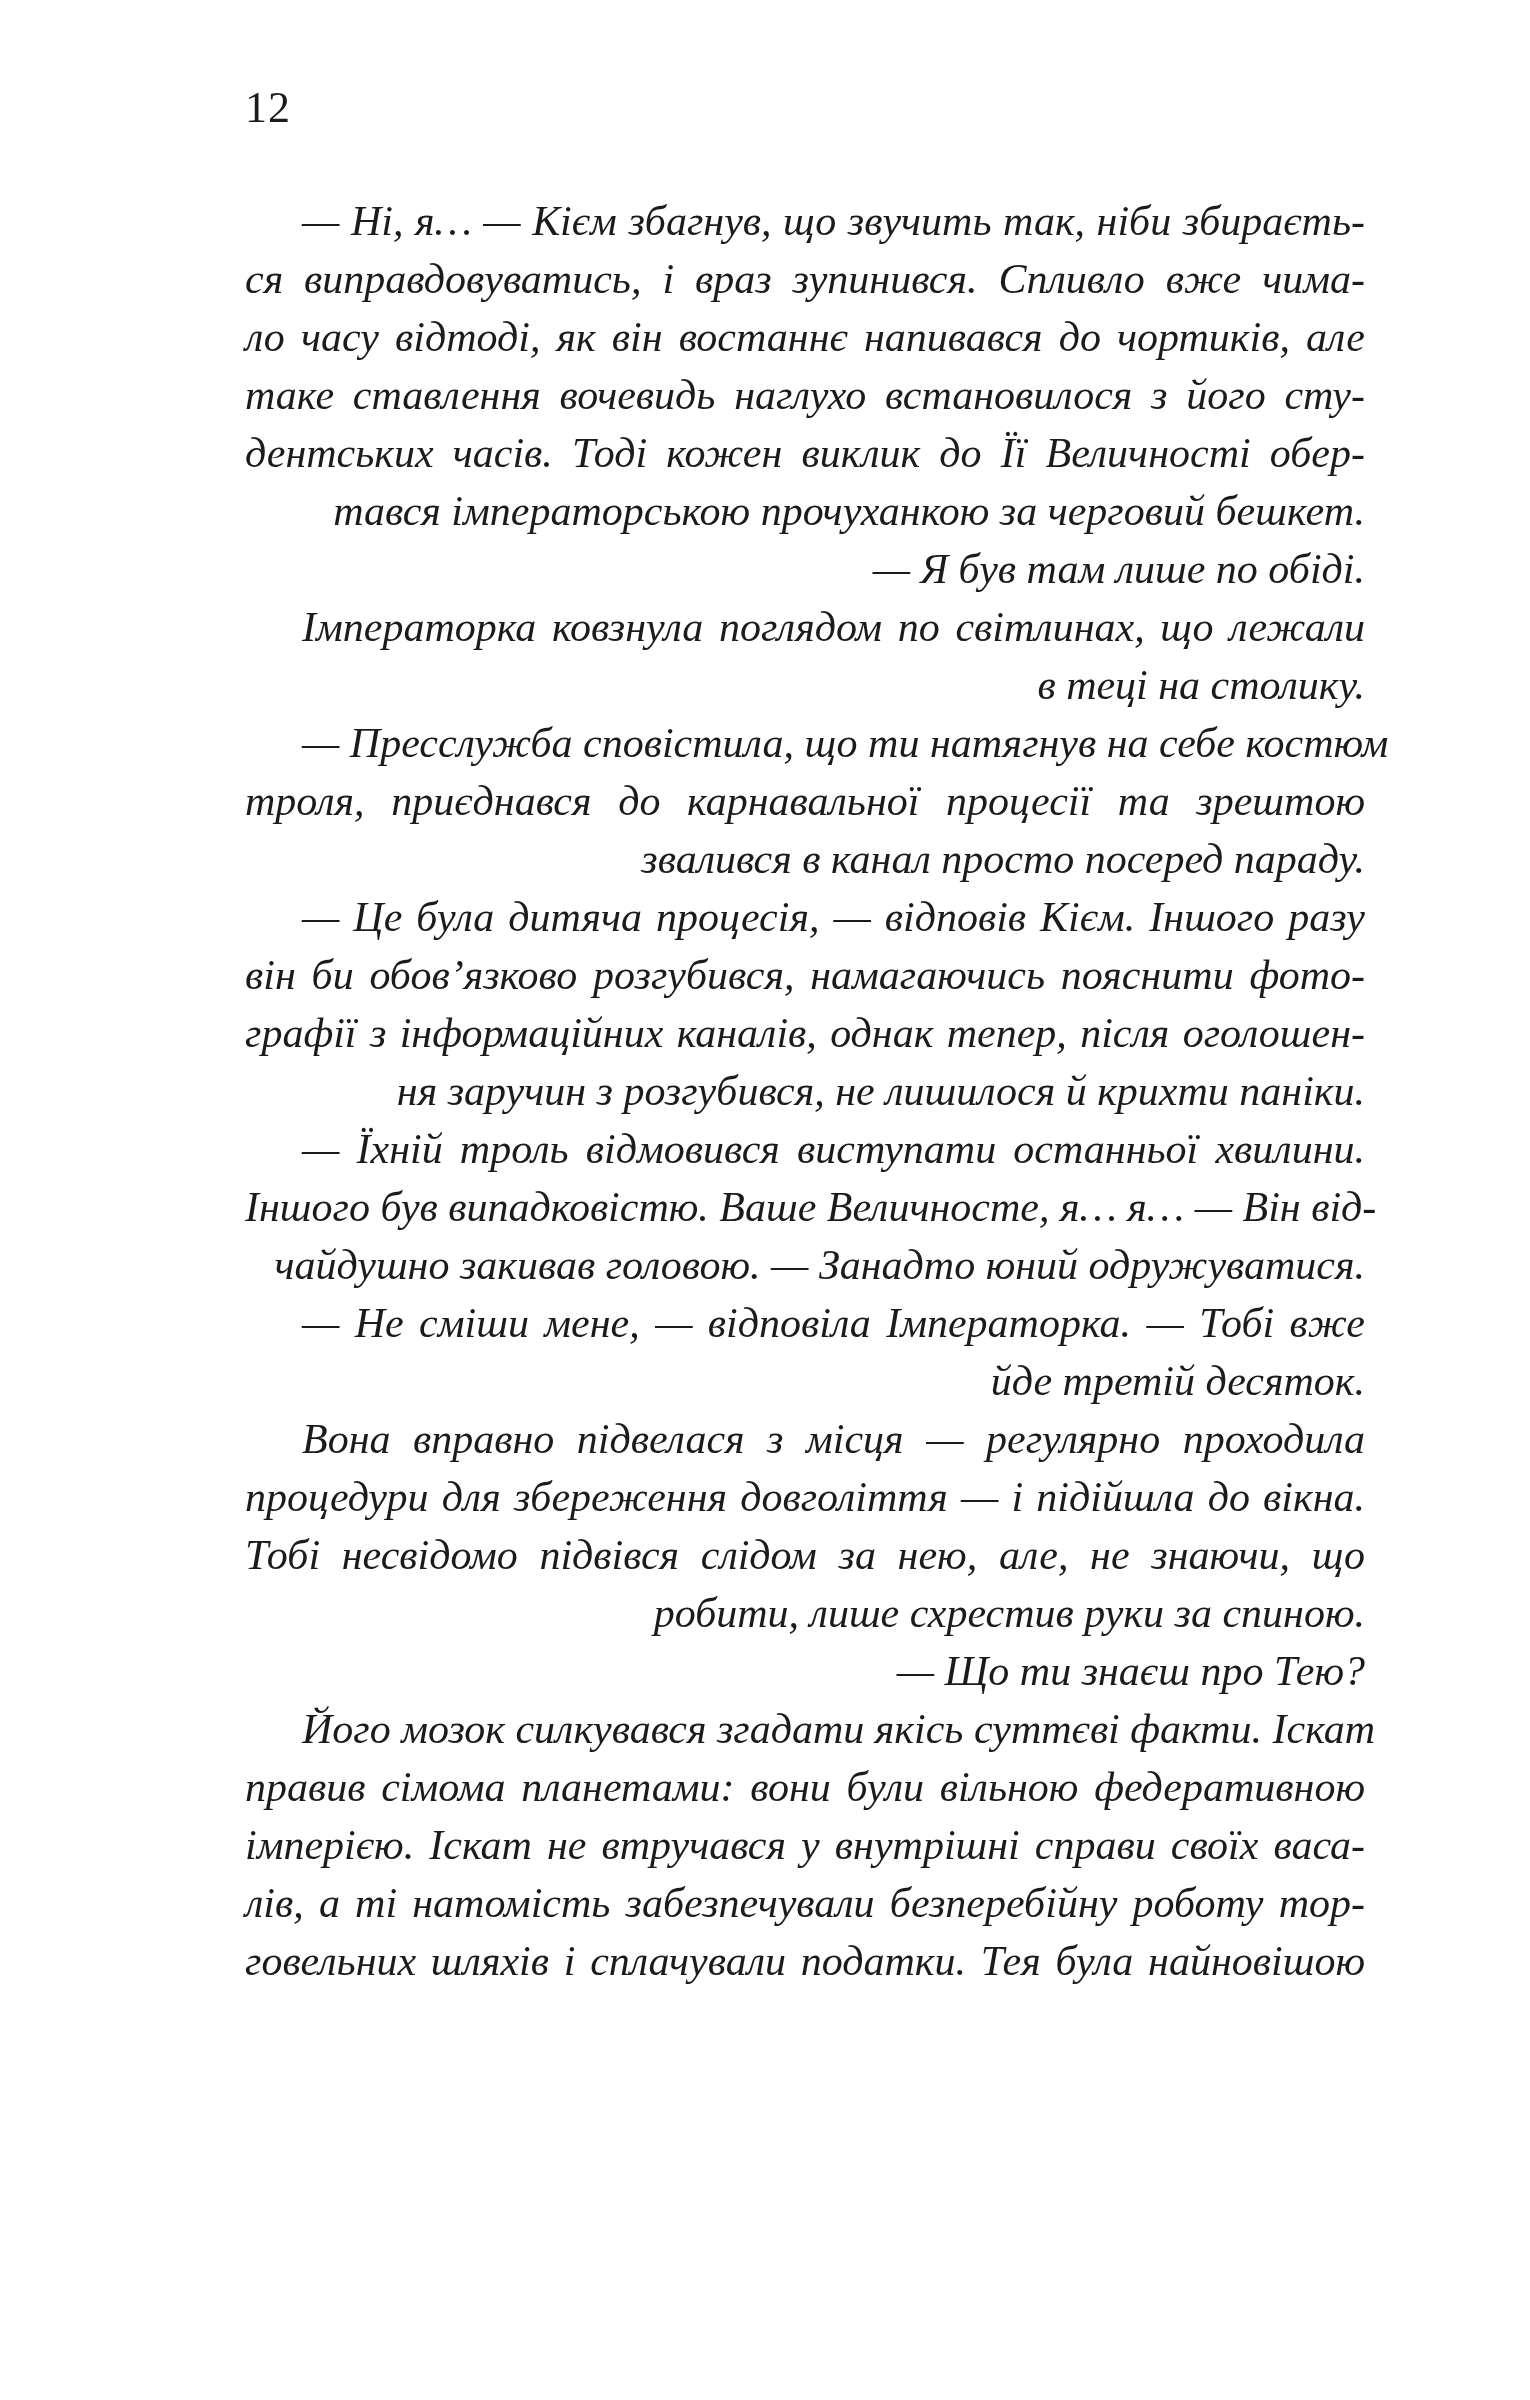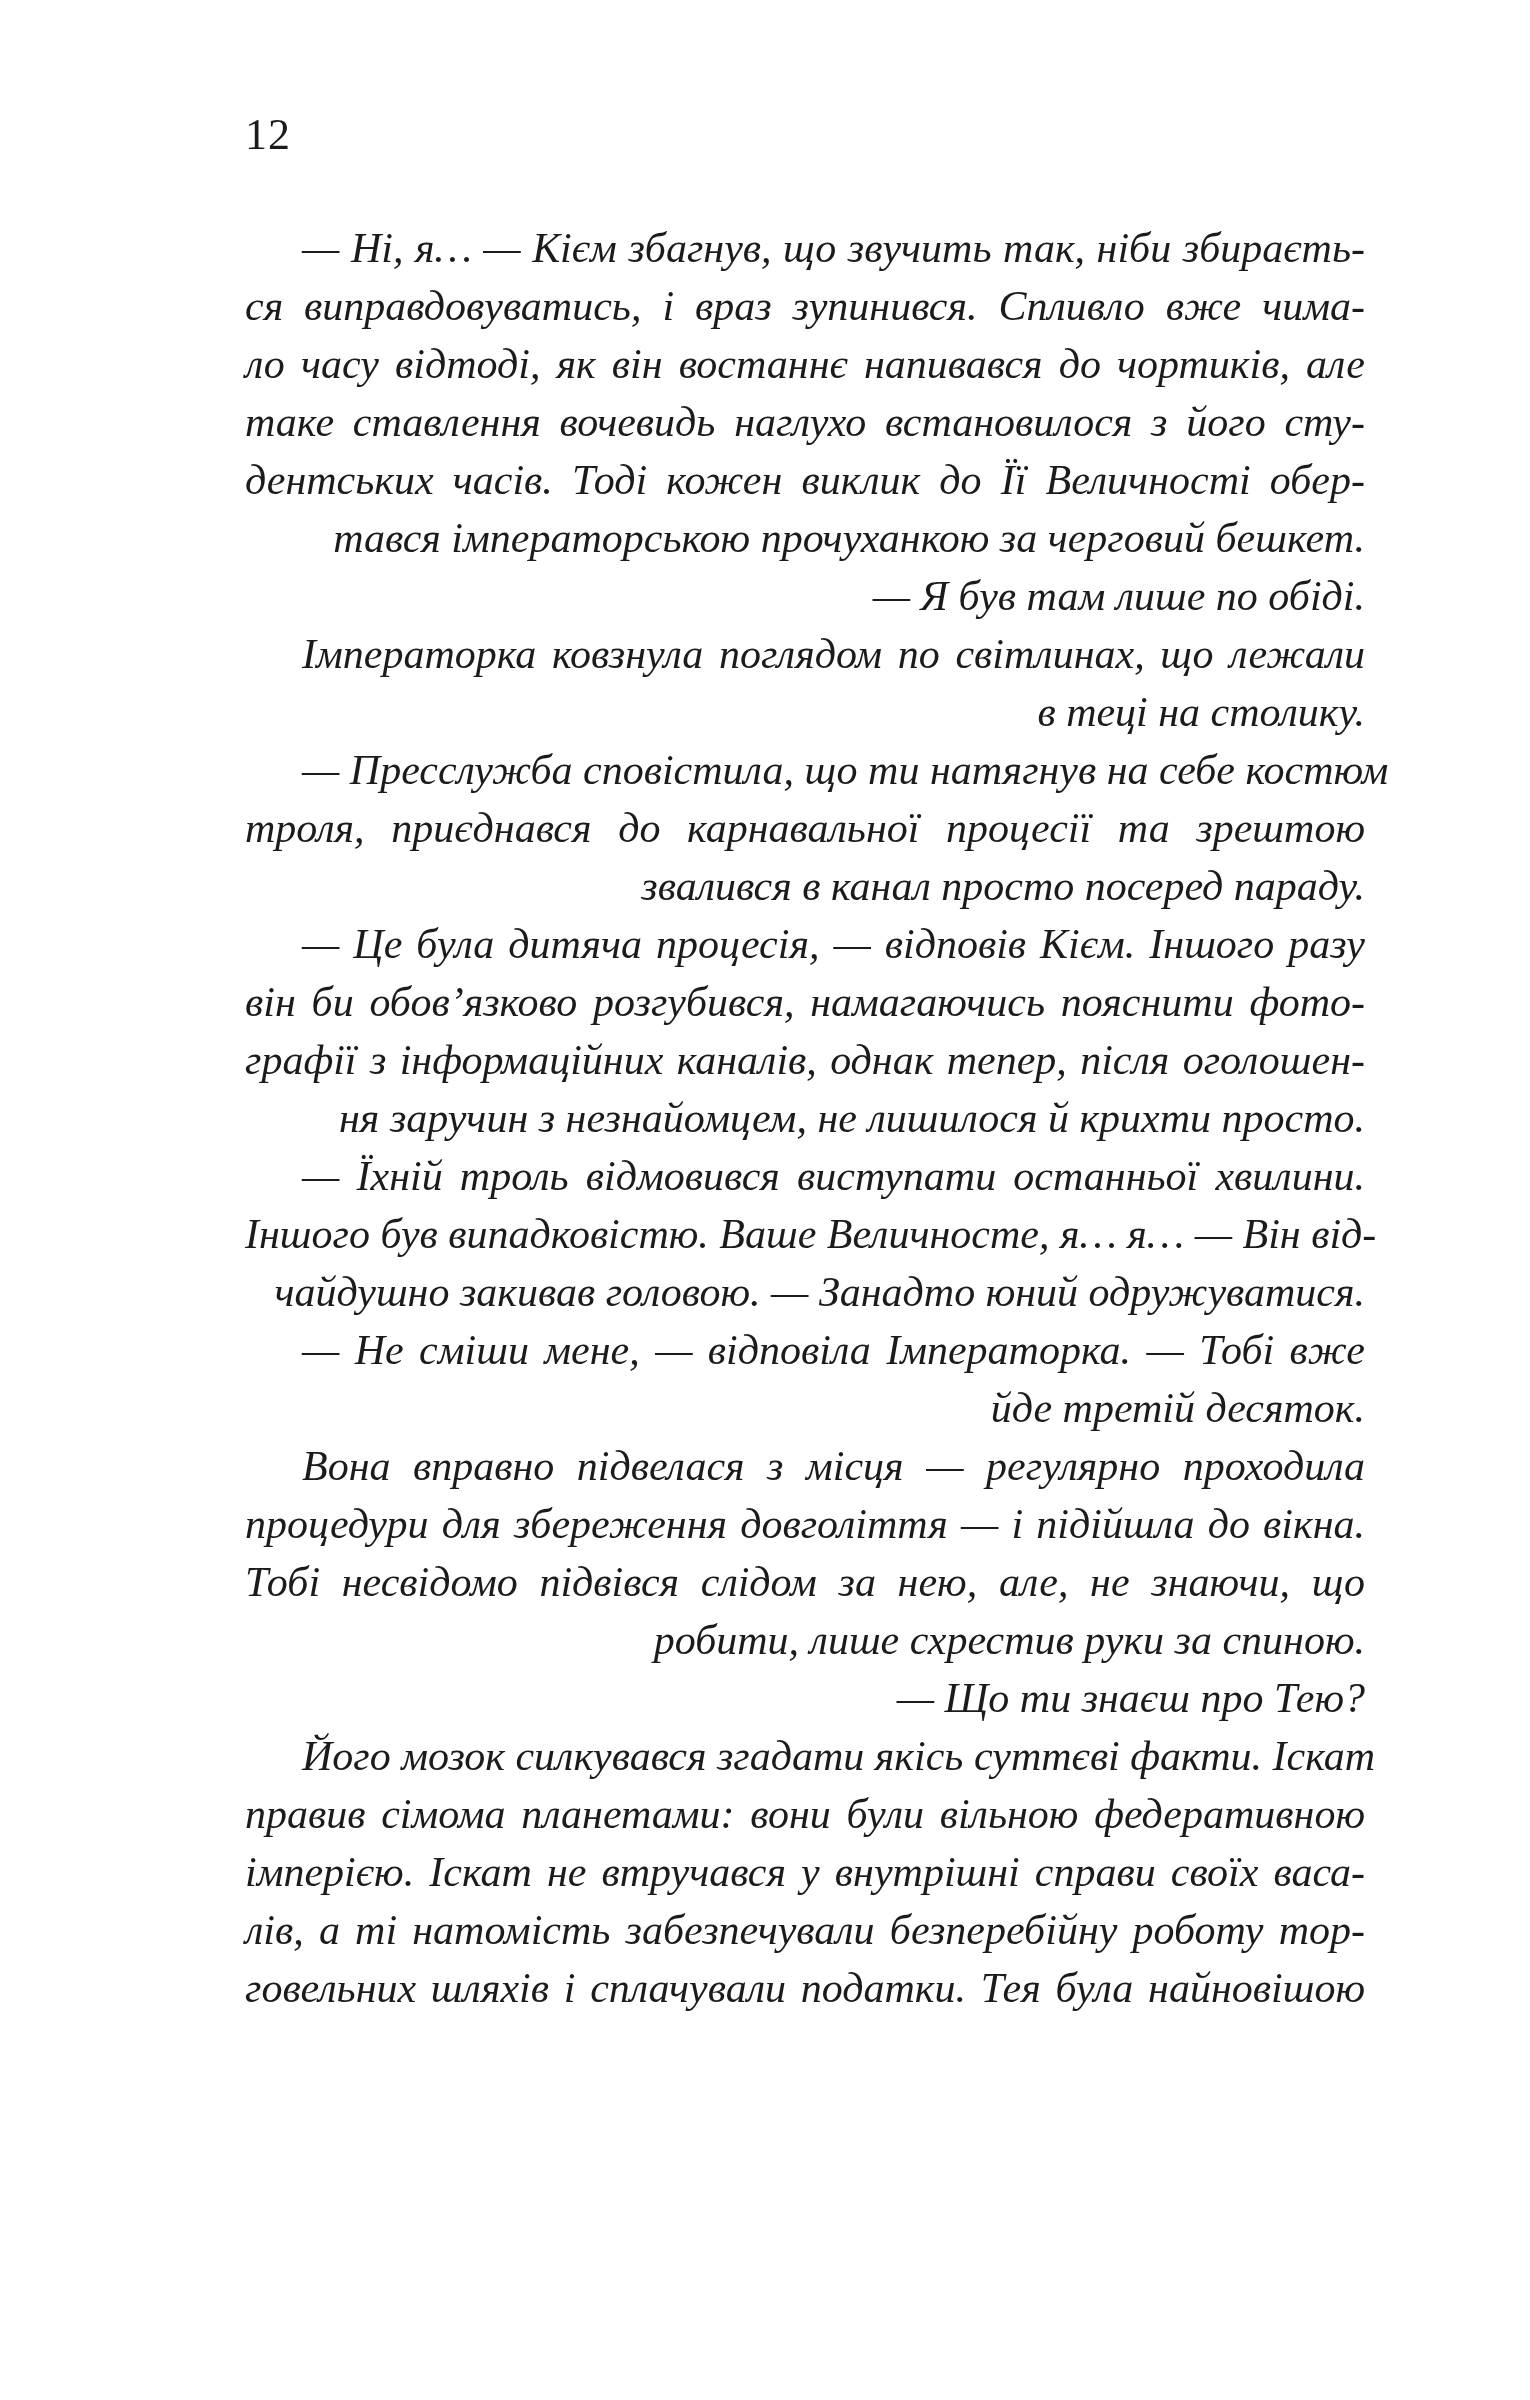--- a/index.html
+++ b/index.html
@@ -11,21 +11,21 @@
     width: 1530px;
     height: 2400px;
     font-family: "Liberation Serif", "DejaVu Serif", serif;
     color: #1b1b1b;
     overflow: hidden;
   }
   .page {
     box-sizing: border-box;
     width: 1530px;
     height: 2400px;
-    padding: 111px 160px 0 245px;
+    padding: 84px 160px 0 245px;
   }
   .page-number {
     font-size: 44px;
     line-height: 48px;
     margin-bottom: 60px;
     letter-spacing: 1px;
   }
   .text-block {
     width: 1120px;
     font-size: 42px;
@@ -71,21 +71,21 @@
       </div>
       <div class="para">
         <div class="line fill first">— Пресслужба сповістила, що ти натягнув на себе костюм</div>
         <div class="line fill">троля, приєднався до карнавальної процесії та зрештою</div>
         <div class="line">звалився в канал просто посеред параду.</div>
       </div>
       <div class="para">
         <div class="line fill first">— Це була дитяча процесія, — відповів Кієм. Іншого разу</div>
         <div class="line fill">він би обов’язково розгубився, намагаючись пояснити фото-</div>
         <div class="line fill">графії з інформаційних каналів, однак тепер, після оголошен-</div>
-        <div class="line">ня заручин з незнайомцем, не лишилося й крихти просто.</div>
+        <div class="line">ня заручин з розгубився, не лишилося й крихти паніки.</div>
       </div>
       <div class="para">
         <div class="line fill first">— Їхній троль відмовився виступати останньої хвилини.</div>
         <div class="line fill">Іншого був випадковістю. Ваше Величносте, я… я… — Він від-</div>
         <div class="line">чайдушно закивав головою. — Занадто юний одружуватися.</div>
       </div>
       <div class="para">
         <div class="line fill first">— Не сміши мене, — відповіла Імператорка. — Тобі вже</div>
         <div class="line">йде третій десяток.</div>
       </div>

